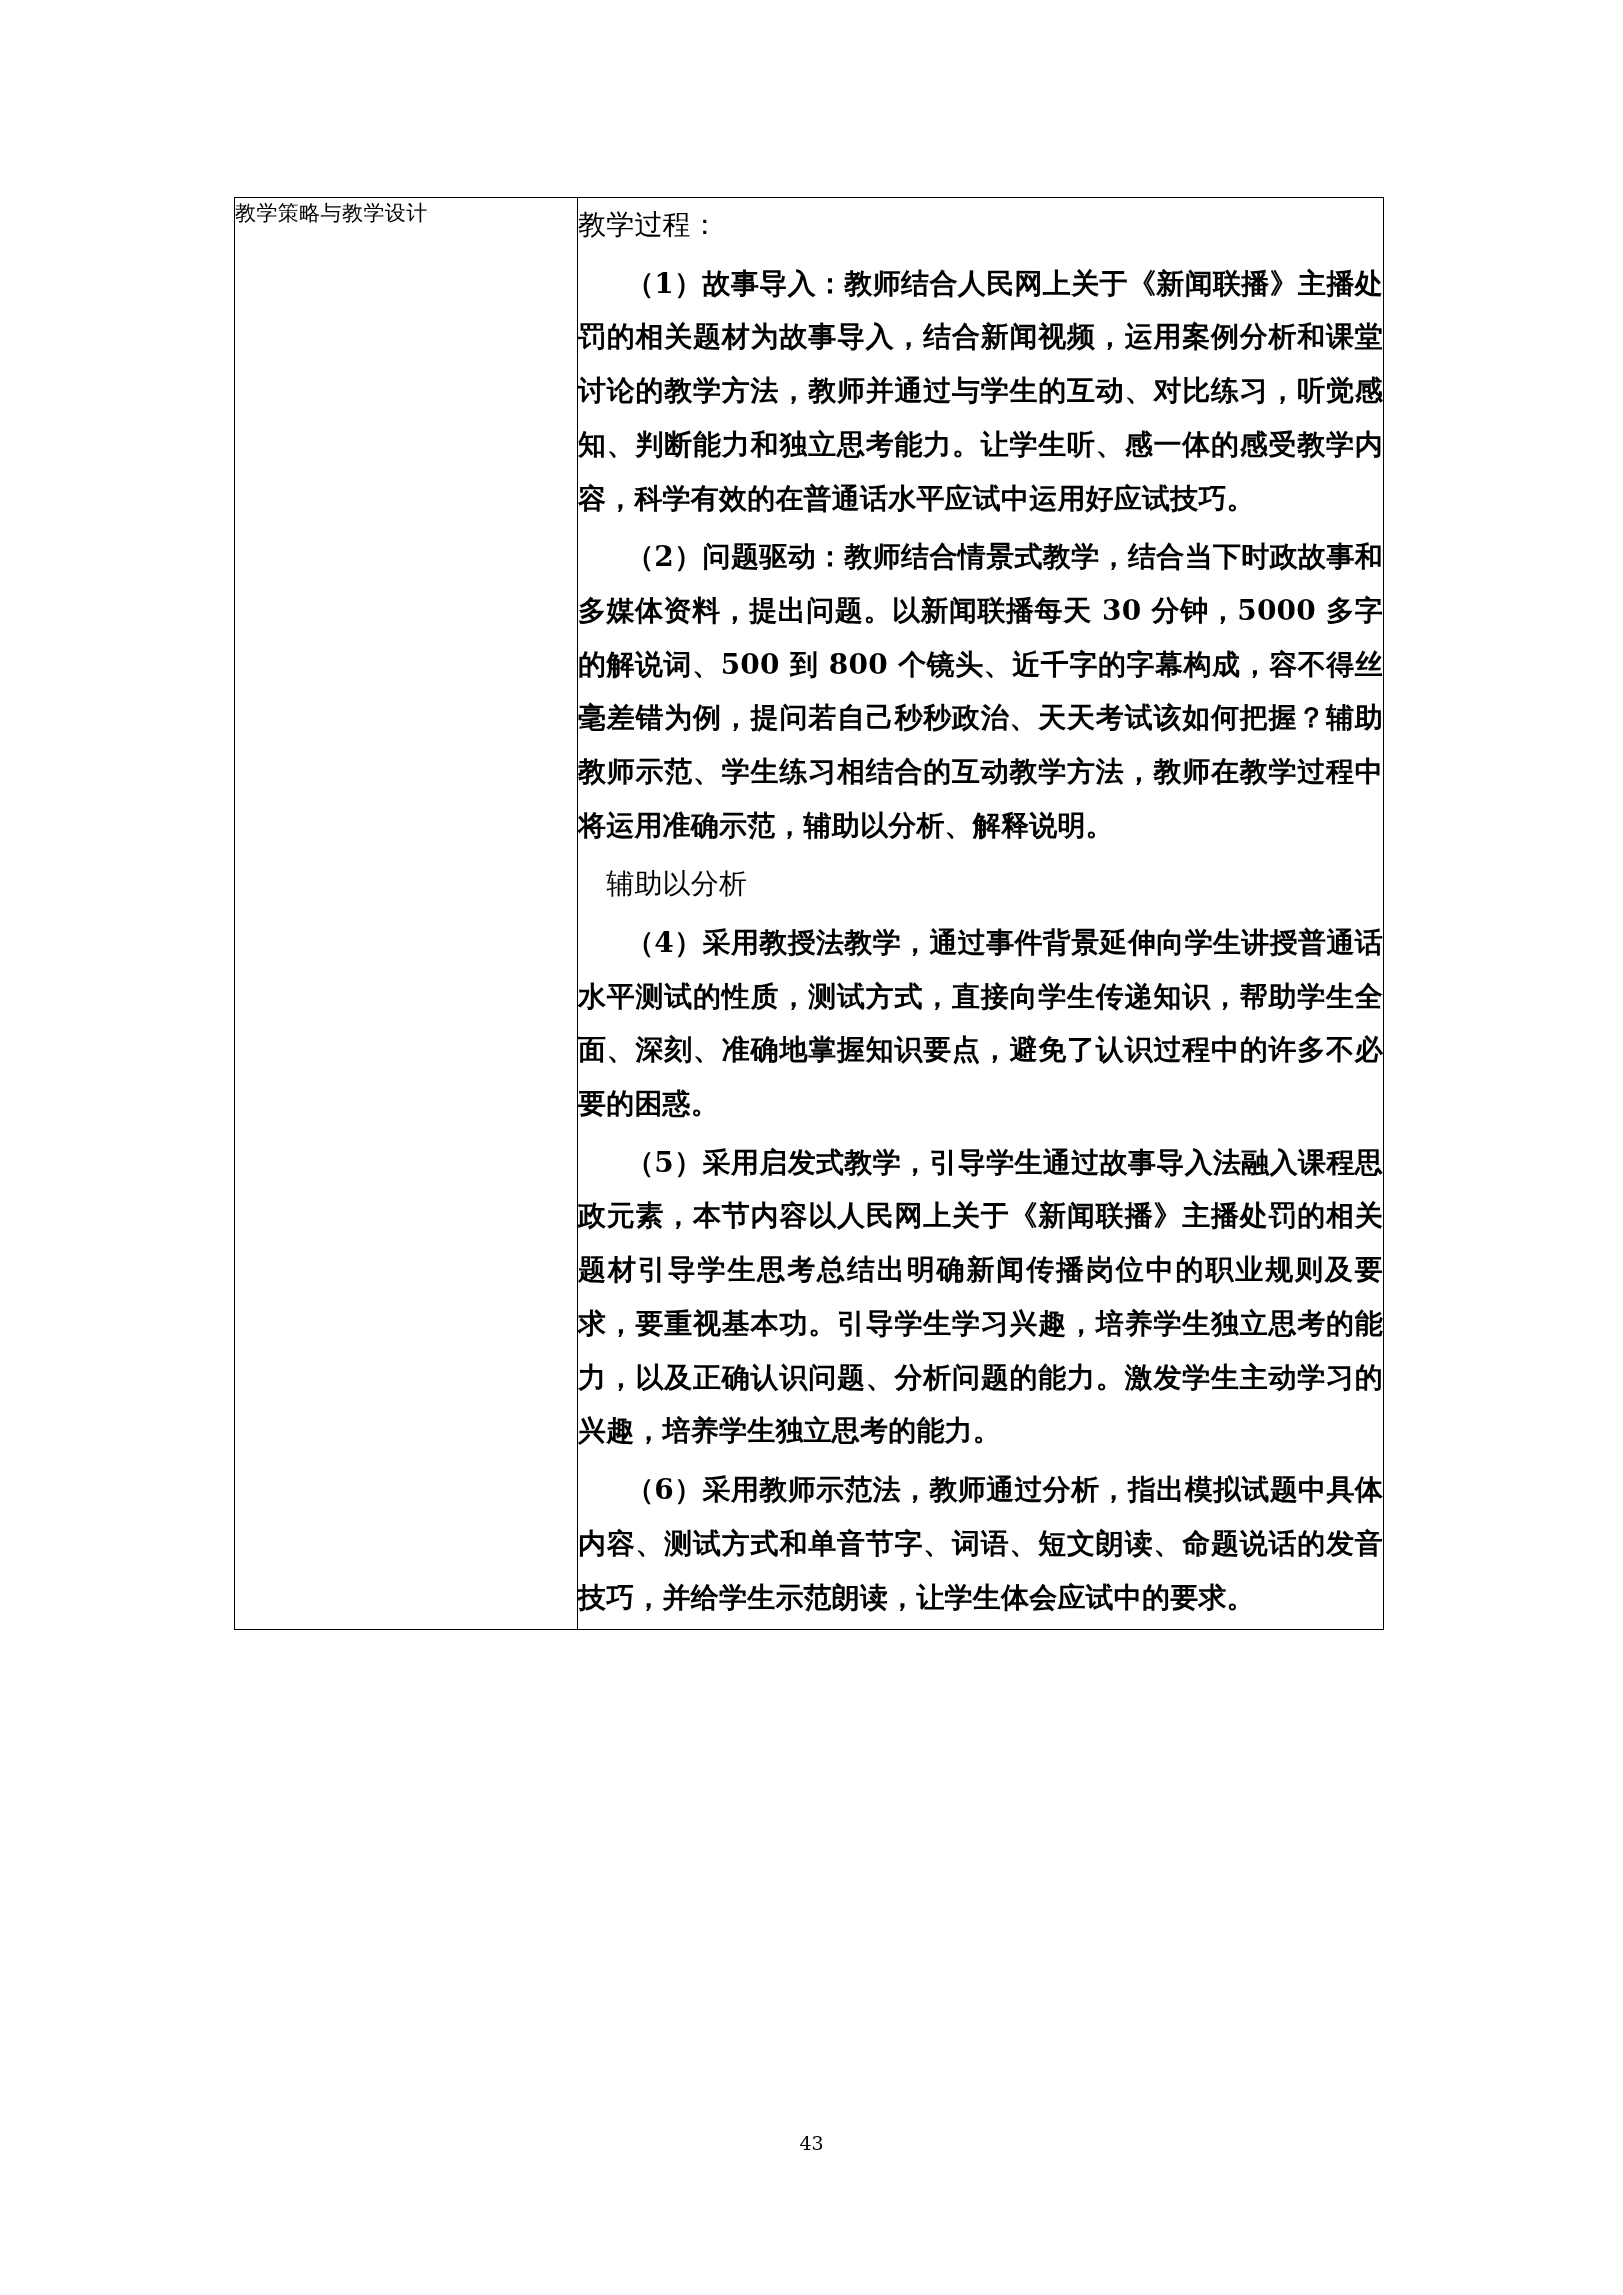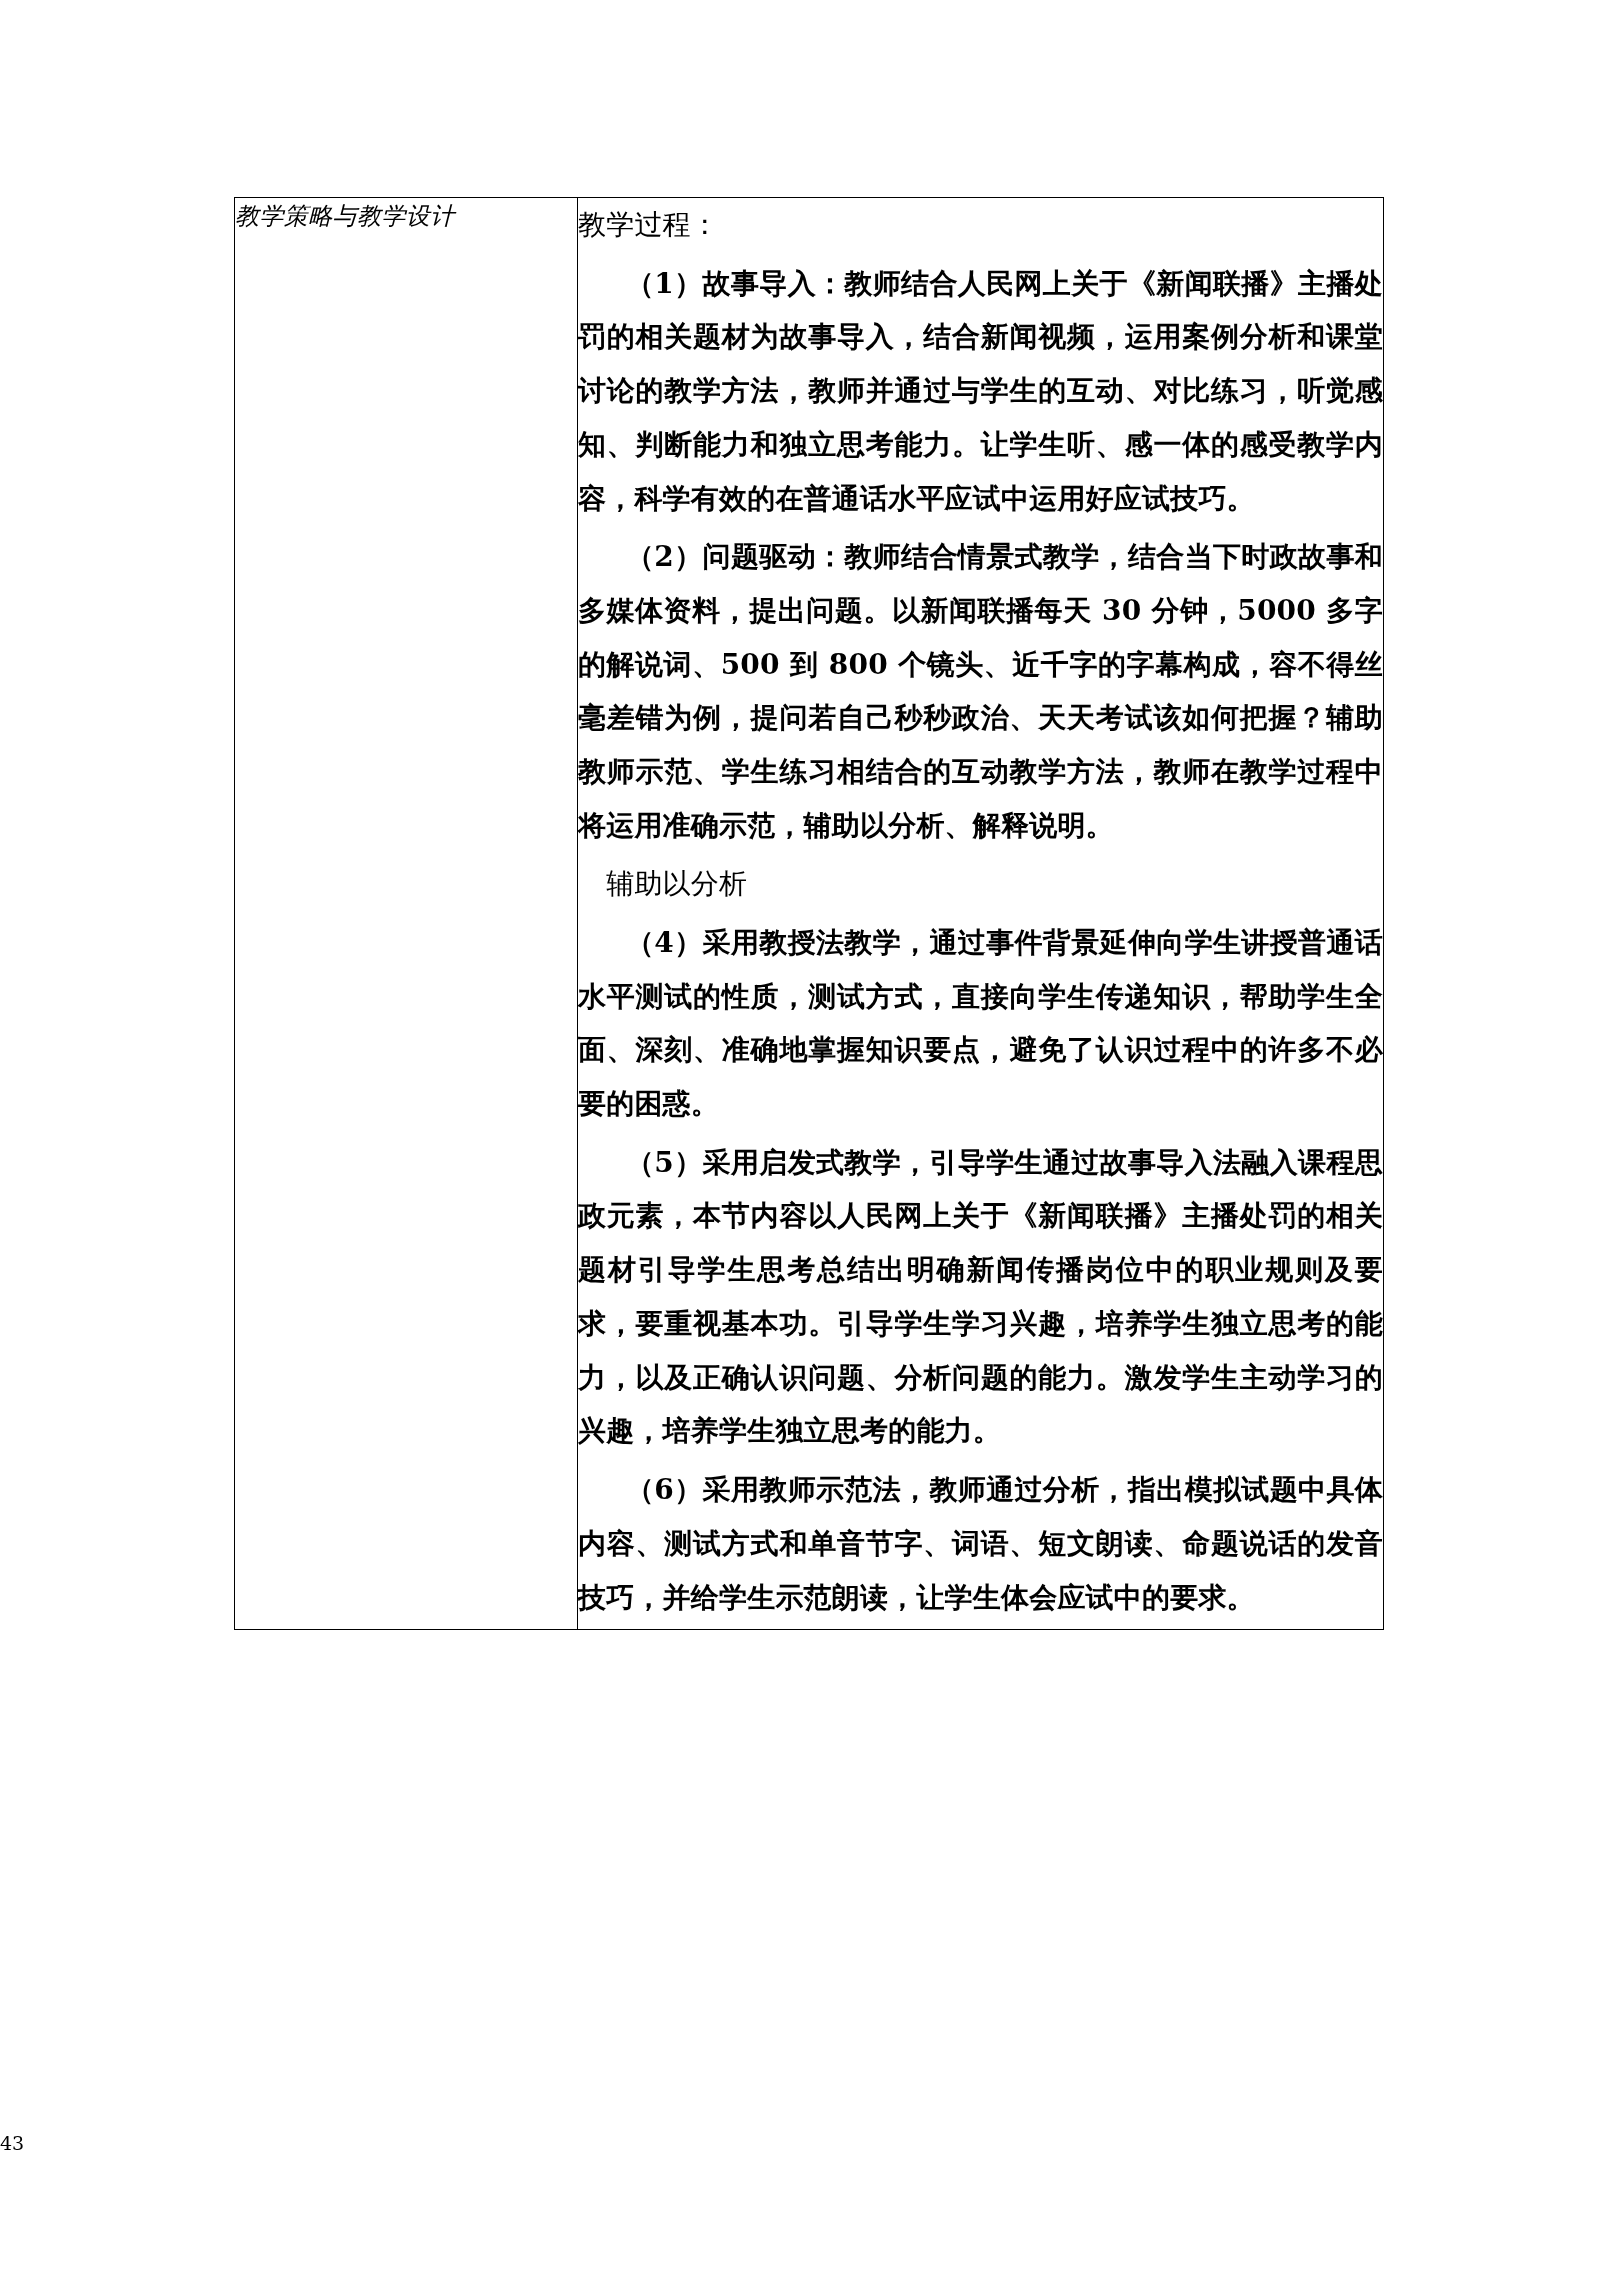--- a/index.html
+++ b/index.html
@@ -32,24 +32,23 @@
   .doc-table td {
     border: 1.6px solid #000000;
     vertical-align: top;
     padding: 0;
   }
   .cell-label {
     width: 342px;
     padding: 32px 0 0 33px;
   }
   .cell-label .label-text {
-    font-size: 24px;
+    font-size: 21px;
     line-height: 1.5;
     letter-spacing: 0.4px;
-    font-style: italic;
   }
   .cell-body {
     padding: 30px 35px 36px 35px;
   }
   .para {
     font-size: 28px;
     line-height: 1.92;
     text-align: justify;
     text-justify: inter-ideograph;
     margin: 0 0 4.8px 0;
@@ -57,21 +56,21 @@
   }
   .para.indent {
     text-indent: 48px;
     font-weight: bold;
   }
   .page-number {
     position: absolute;
     left: 0;
     top: 2132px;
     width: 1623px;
-    text-align: left;
+    text-align: center;
     font-size: 19px;
     font-family: "DejaVu Serif", "Liberation Serif", serif;
   }
 </style>
 </head>
 <body>
 
 <div class="page">
 
   <table class="doc-table">

